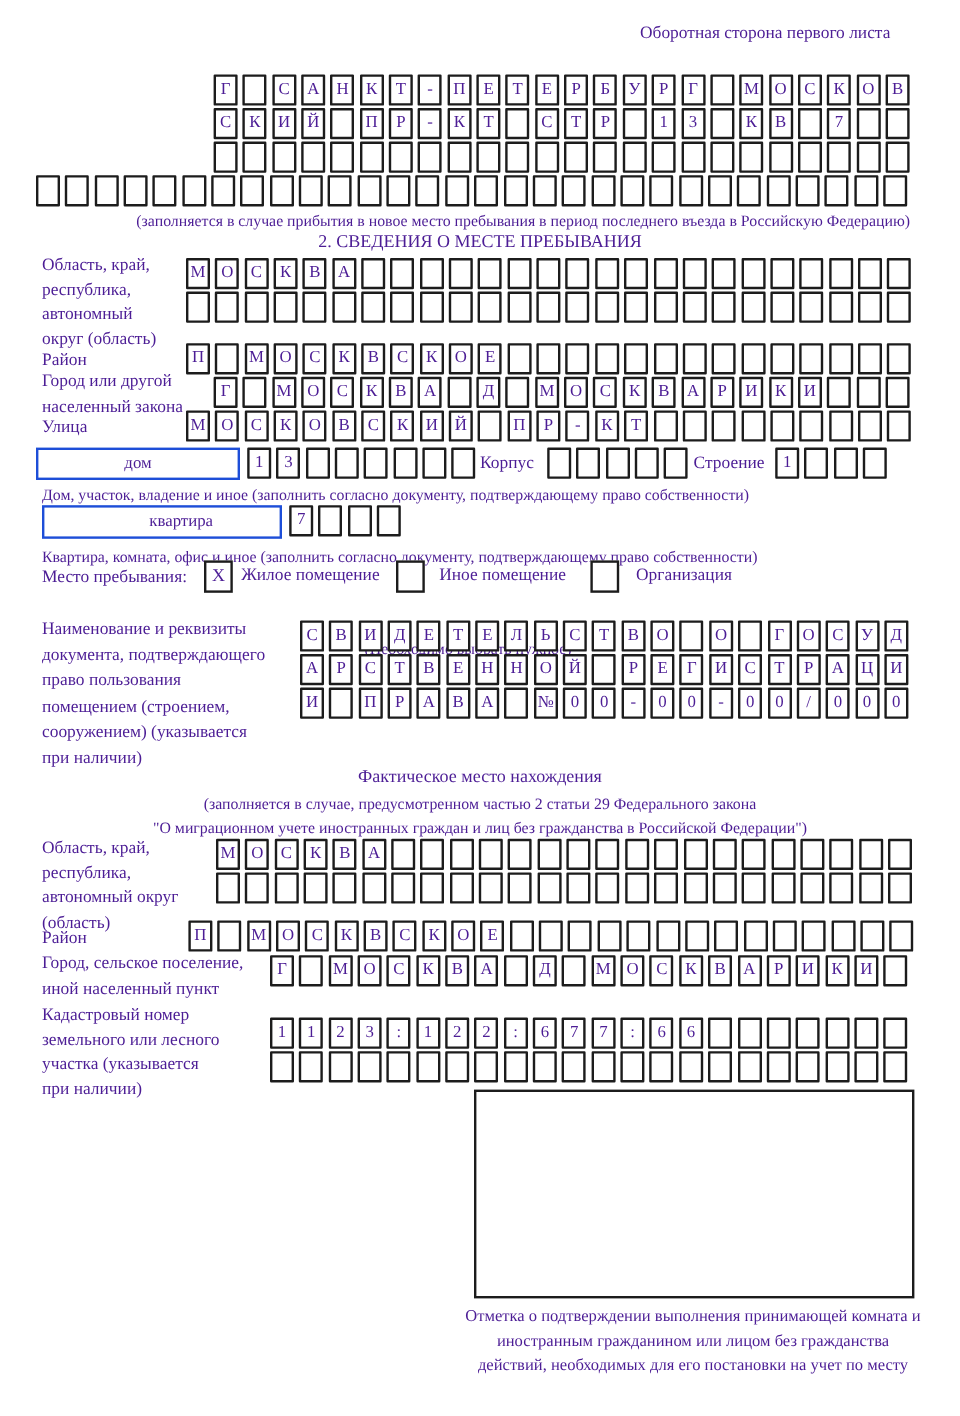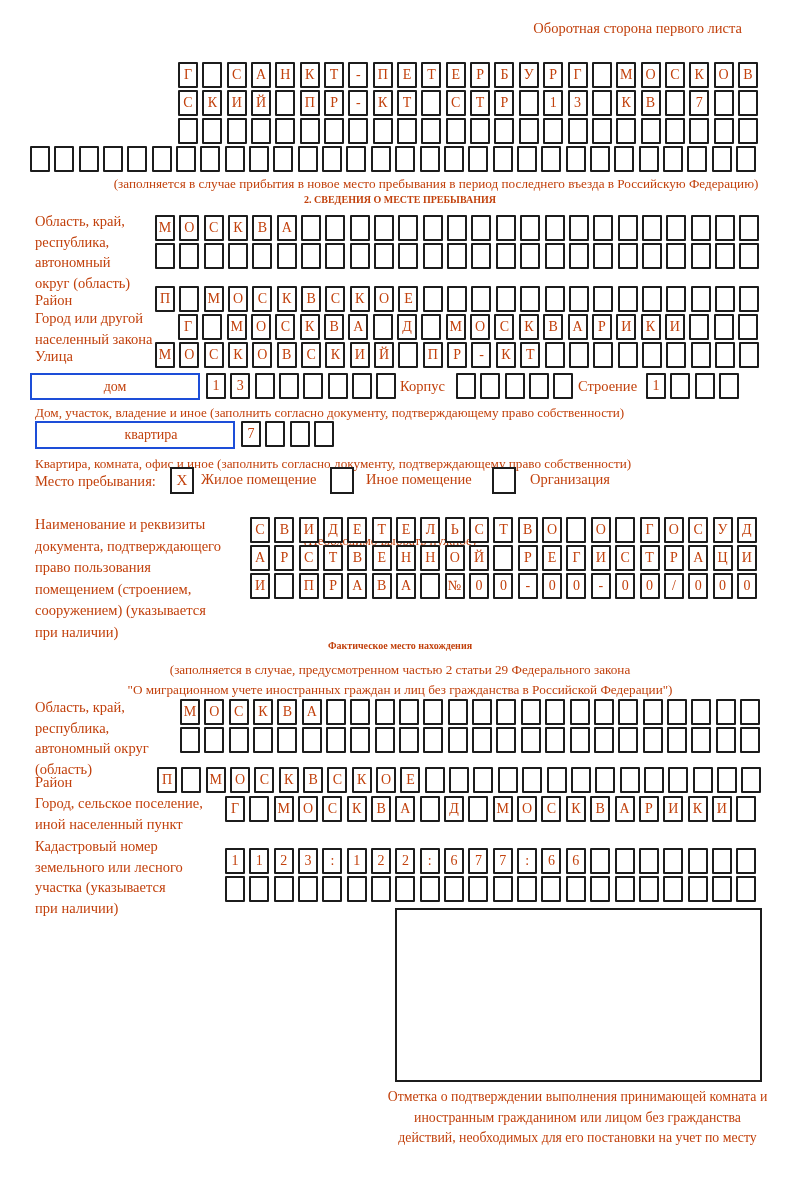--- a/index.html
+++ b/index.html
@@ -1,24 +1,24 @@
 <!DOCTYPE html>
 <html><head>
 <meta charset="utf-8">
 <style>
   html,body{margin:0;padding:0;background:#fff;}
   .page{
     position:relative;width:800px;height:1147px;background:#fff;
-    font-family:"Liberation Serif","DejaVu Serif",serif;color:#c2410c;overflow:hidden;
+    font-family:"Liberation Serif","DejaVu Serif",serif;color:#4c1d95;overflow:hidden;
   }
   .note{position:absolute;top:20px;left:0;right:58px;text-align:right;font-size:14.5px;}
   .label{position:absolute;font-size:14.5px;line-height:20.5px;white-space:pre-line;}
   .caption{position:absolute;font-size:13.2px;}
   .center{text-align:center;}
-  .title{position:absolute;font-size:10px;font-weight:bold;}
+  .title{position:absolute;font-size:15px;font-weight:normal;}
   .cellrow{position:absolute;display:flex;gap:4.35px;}
   .cell{
     width:20px;height:26px;box-sizing:border-box;border:2px solid #1c1c1c;border-radius:1px;
     display:flex;align-items:center;justify-content:center;
     font-size:14px;background:#fff;flex:0 0 auto;
   }
   .widebox{
     position:absolute;box-sizing:border-box;border:2px solid #1d4ed8;background:#fff;
     display:flex;align-items:center;justify-content:center;font-size:14px;
   }

